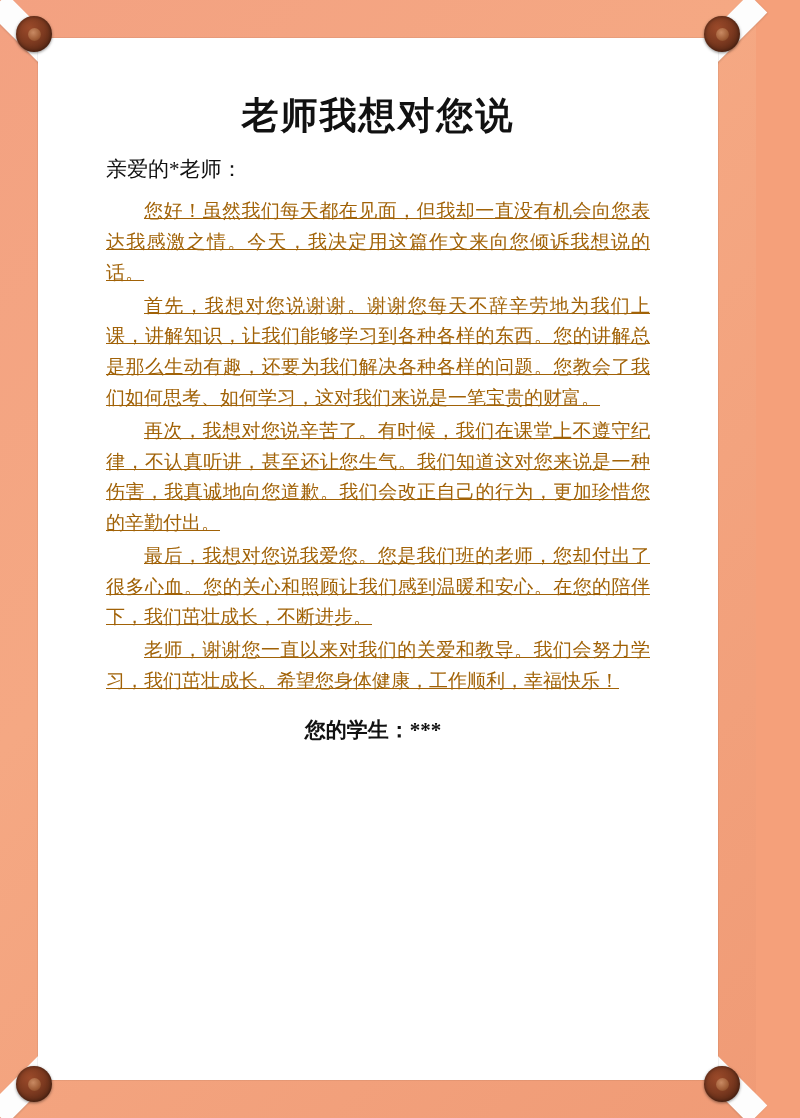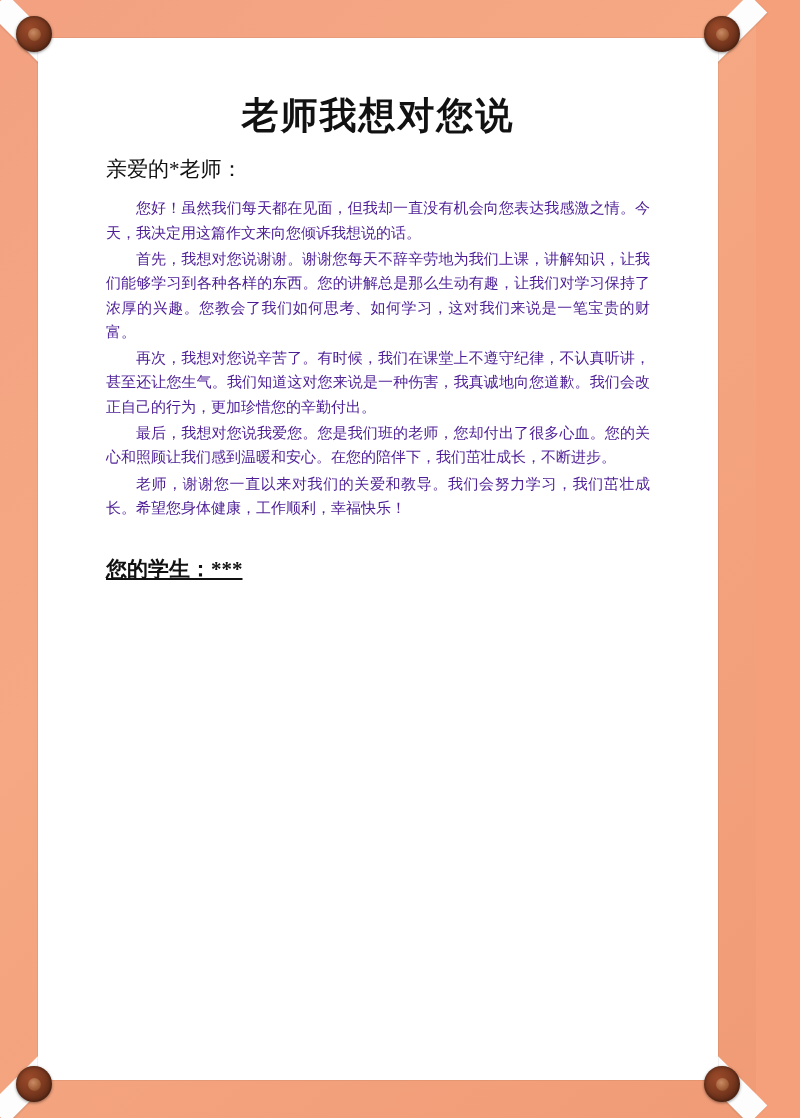--- a/index.html
+++ b/index.html
@@ -85,58 +85,58 @@
     line-height: 1.2;
     font-family: "DejaVu Sans", "Liberation Sans", sans-serif;
   }
   .salutation {
     font-size: 21px;
     color: #111;
     line-height: 1.62;
     margin: 8px 0 10px 0;
   }
   .para {
-    font-size: 15px;
-    color: #4c1d95;
+    font-size: 19px;
+    color: #a16207;
     line-height: 1.62;
     text-indent: 2em;
     margin: 0 0 2px 0;
     text-align: justify;
     text-justify: inter-ideograph;
+    text-decoration: underline;
   }
   .signature {
     font-size: 21px;
     color: #111;
-    text-align: left;
-    margin-top: 32px;
+    text-align: center;
+    margin-top: 16px;
     padding-right: 10px;
     line-height: 1.62;
     font-weight: bold;
-    text-decoration: underline;
   }
 </style>
 </head>
 <body>
 
 <div class="page">
 
   <div class="ribbon tl"></div>
   <div class="ribbon tr"></div>
   <div class="ribbon bl"></div>
   <div class="ribbon br"></div>
 
   <div class="sheet">
     <div class="content">
 
       <h1 class="doc-title">老师我想对您说</h1>
 
       <p class="salutation">亲爱的*老师：</p>
 
       <p class="para">您好！虽然我们每天都在见面，但我却一直没有机会向您表达我感激之情。今天，我决定用这篇作文来向您倾诉我想说的话。</p>
-      <p class="para">首先，我想对您说谢谢。谢谢您每天不辞辛劳地为我们上课，讲解知识，让我们能够学习到各种各样的东西。您的讲解总是那么生动有趣，让我们对学习保持了浓厚的兴趣。您教会了我们如何思考、如何学习，这对我们来说是一笔宝贵的财富。</p>
+      <p class="para">首先，我想对您说谢谢。谢谢您每天不辞辛劳地为我们上课，讲解知识，让我们能够学习到各种各样的东西。您的讲解总是那么生动有趣，还要为我们解决各种各样的问题。您教会了我们如何思考、如何学习，这对我们来说是一笔宝贵的财富。</p>
       <p class="para">再次，我想对您说辛苦了。有时候，我们在课堂上不遵守纪律，不认真听讲，甚至还让您生气。我们知道这对您来说是一种伤害，我真诚地向您道歉。我们会改正自己的行为，更加珍惜您的辛勤付出。</p>
       <p class="para">最后，我想对您说我爱您。您是我们班的老师，您却付出了很多心血。您的关心和照顾让我们感到温暖和安心。在您的陪伴下，我们茁壮成长，不断进步。</p>
       <p class="para">老师，谢谢您一直以来对我们的关爱和教导。我们会努力学习，我们茁壮成长。希望您身体健康，工作顺利，幸福快乐！</p>
 
       <p class="signature">您的学生：***</p>
 
     </div>
   </div>
 
   <div class="rivet tl"></div>

